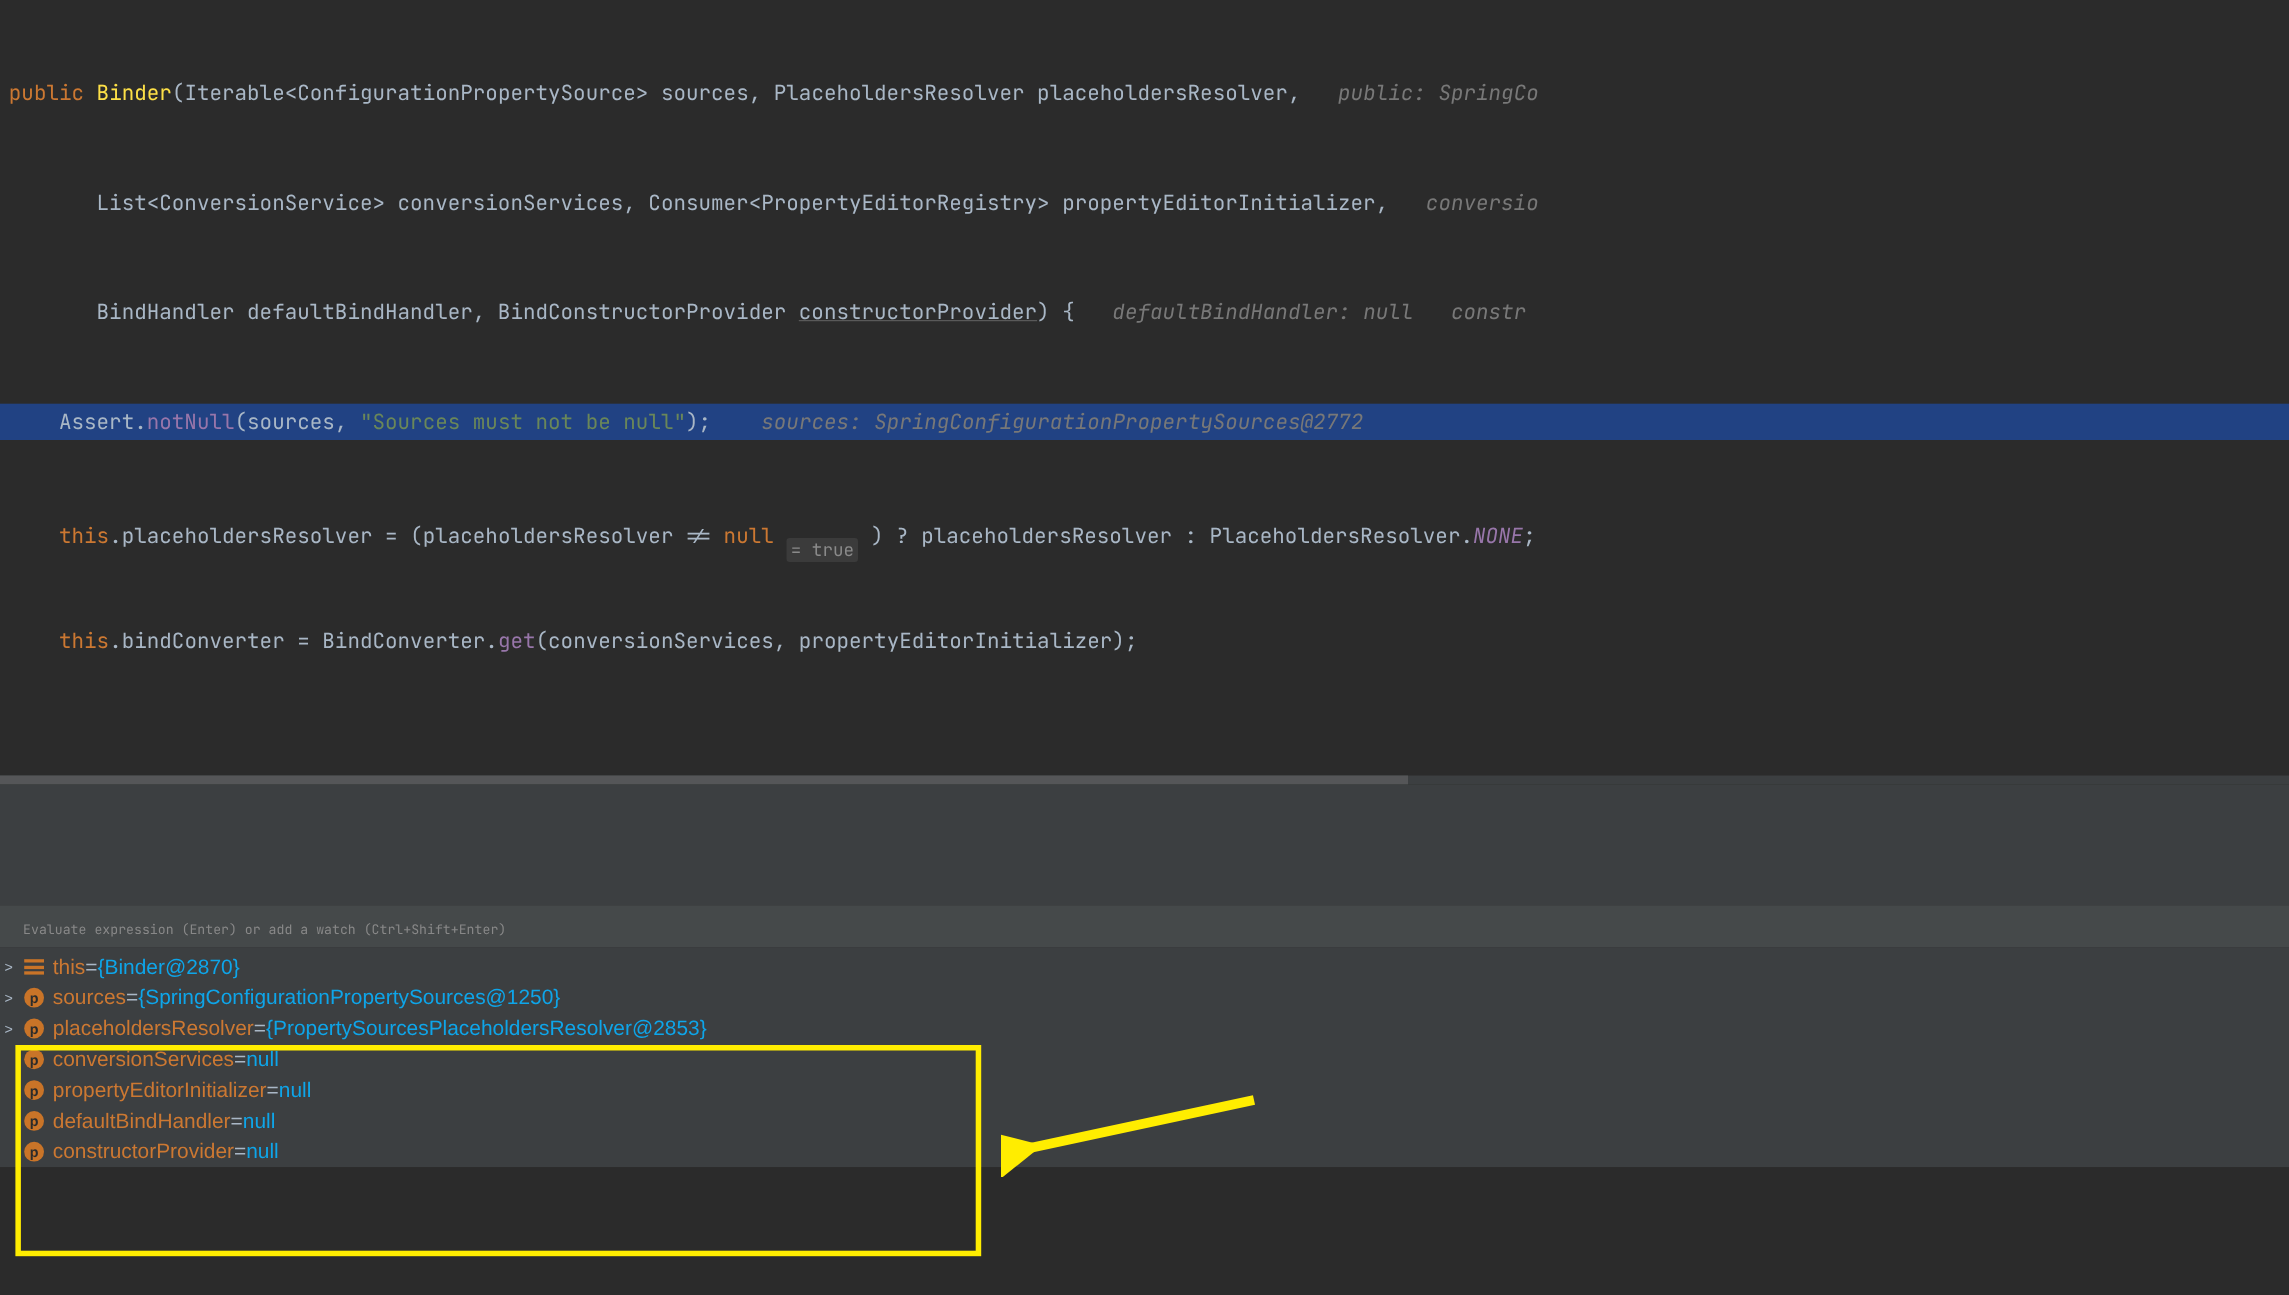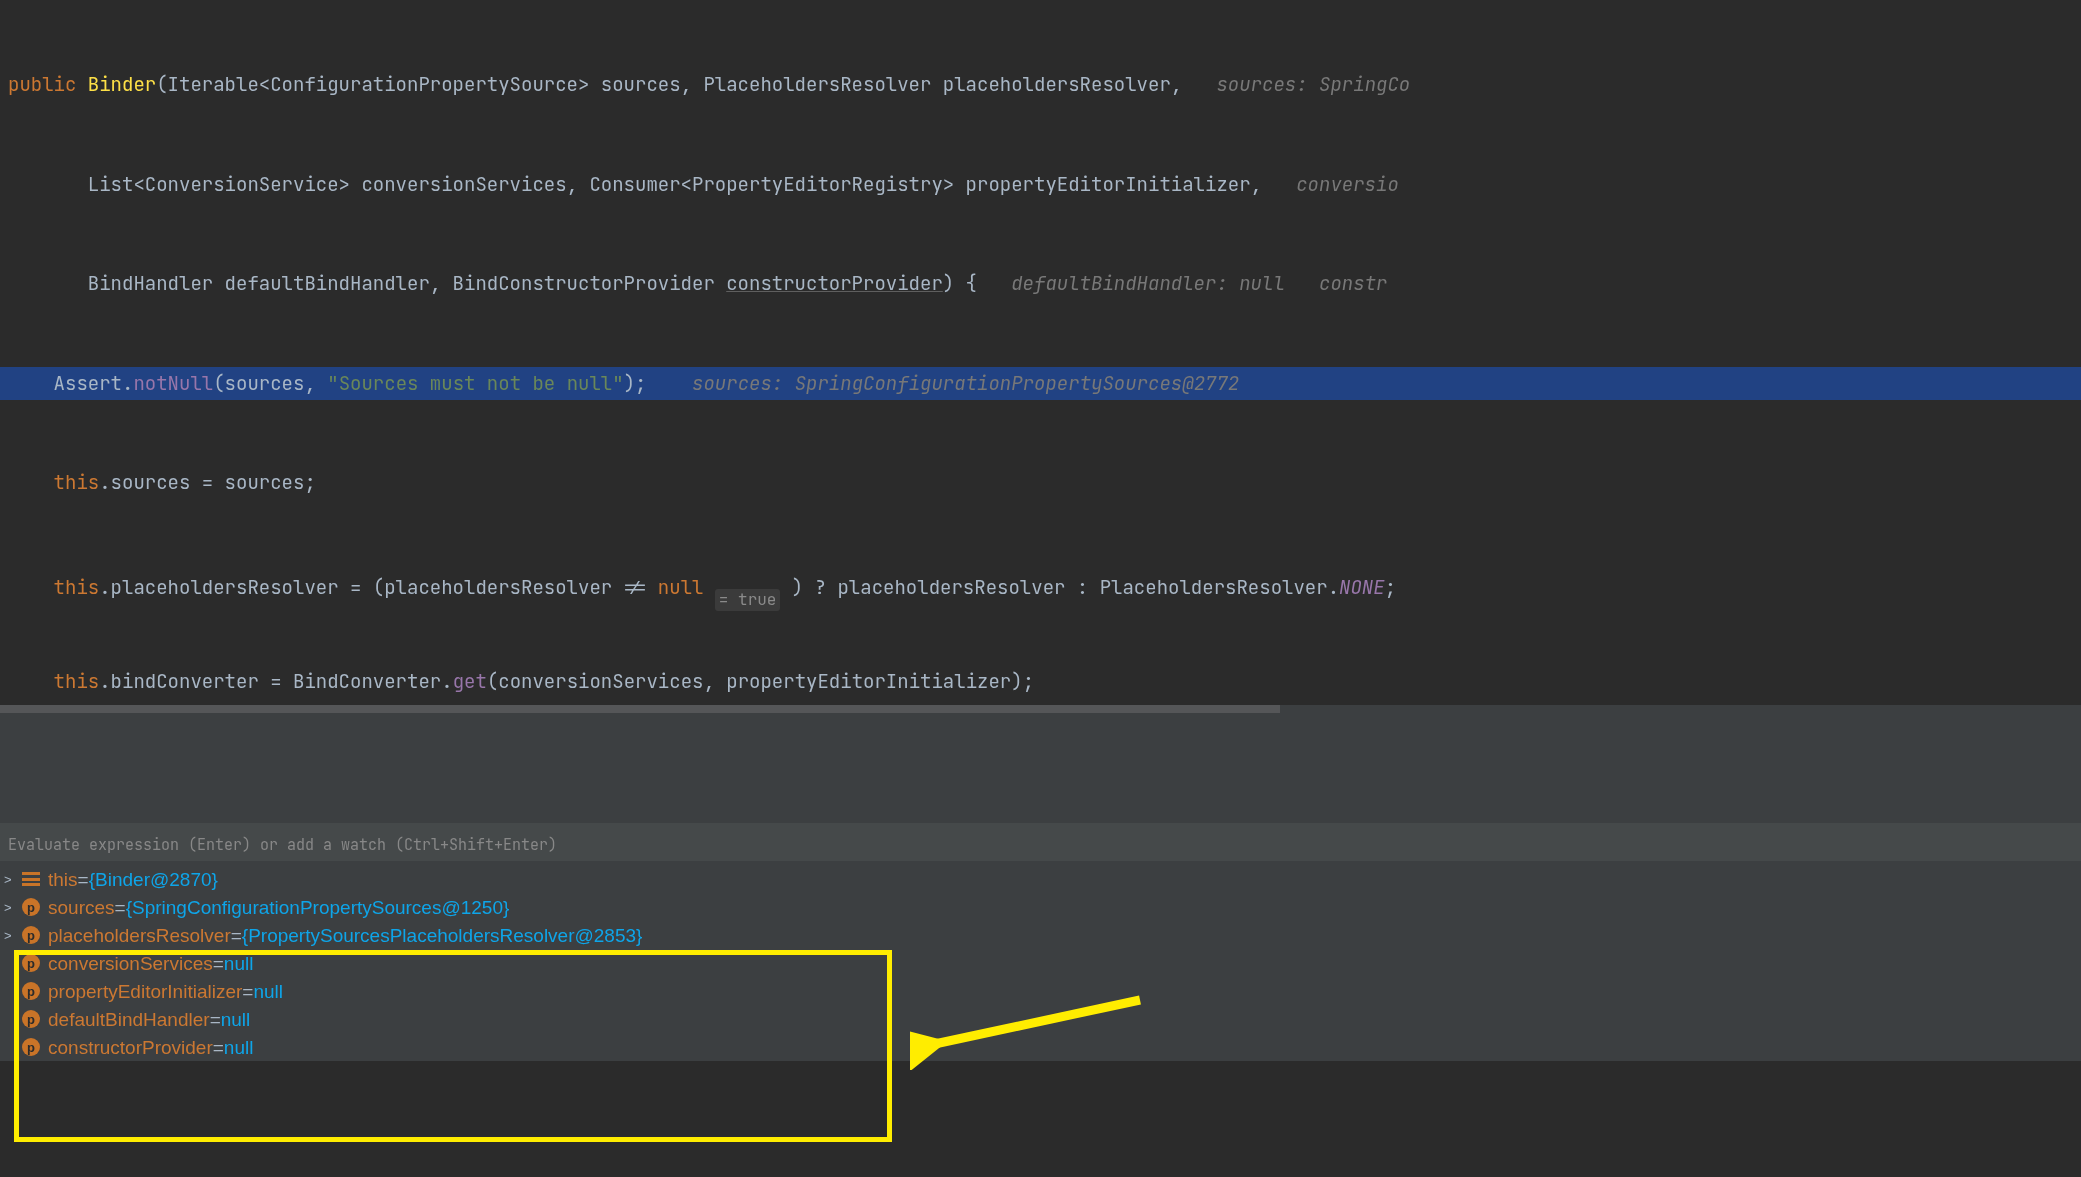--- a/index.html
+++ b/index.html
@@ -61,23 +61,23 @@
     height: 100%;
     background: #555658;
   }
   .divider-area {
     height: 110px;
     background: #3c3f41;
   }
   .watch-input {
     background: #45494a;
     color: #888;
-    padding: 6px 8px;
+    padding: 6px 21px;
     font-family: inherit;
-    font-size: 15px;
+    font-size: 12px;
     height: 38px;
   }
   .variables-panel {
     background: #3c3f41;
     font-family: -apple-system, "Segoe UI", Arial, sans-serif;
     font-size: 19px;
     line-height: 27px;
     padding-top: 4px;
   }
   .var-row {
@@ -133,25 +133,24 @@
     left: 910px;
     top: 990px;
     z-index: 11;
     pointer-events: none;
   }
 </style>
 </head>
 <body>
 
 <div class="editor-area">
-  <div class="code-line"><span class="kw">public</span> <span class="def">Binder</span><span>(Iterable&lt;ConfigurationPropertySource&gt; sources, PlaceholdersResolver placeholdersResolver,</span>   <span class="param-hint">sources: SpringCo</span></div>
+  <div class="code-line"><span class="kw">public</span> <span class="def">Binder</span><span>(Iterable&lt;ConfigurationPropertySource&gt; sources, PlaceholdersResolver placeholdersResolver,</span>   <span class="param-hint">public: SpringCo</span></div>
   <div class="code-line"><span>       List&lt;ConversionService&gt; conversionServices, Consumer&lt;PropertyEditorRegistry&gt; propertyEditorInitializer,</span>   <span class="param-hint">conversio</span></div>
   <div class="code-line"><span>       BindHandler defaultBindHandler, BindConstructorProvider </span><span class="underline">constructorProvider</span><span>) {</span>   <span class="param-hint">defaultBindHandler: null</span>   <span class="param-hint">constr</span></div>
   <div class="code-line highlight"><span>    Assert.</span><span class="static">notNull</span><span>(sources, </span><span class="str">"Sources must not be null"</span><span>);</span>    <span class="param-hint">sources: SpringConfigurationPropertySources@2772</span></div>
-  <div class="code-line">    <span class="kw">this</span><span>.sources = sources;</span></div>
   <div class="code-line">    <span class="kw">this</span><span>.placeholdersResolver = (placeholdersResolver != </span><span class="kw">null</span> <span class="inline-hint">= true</span><span> ) ? placeholdersResolver : PlaceholdersResolver.</span><span class="const">NONE</span><span>;</span></div>
   <div class="code-line">    <span class="kw">this</span><span>.bindConverter = BindConverter.</span><span class="static">get</span><span>(conversionServices, propertyEditorInitializer);</span></div>
   
   
   
   
   
   
   
   

